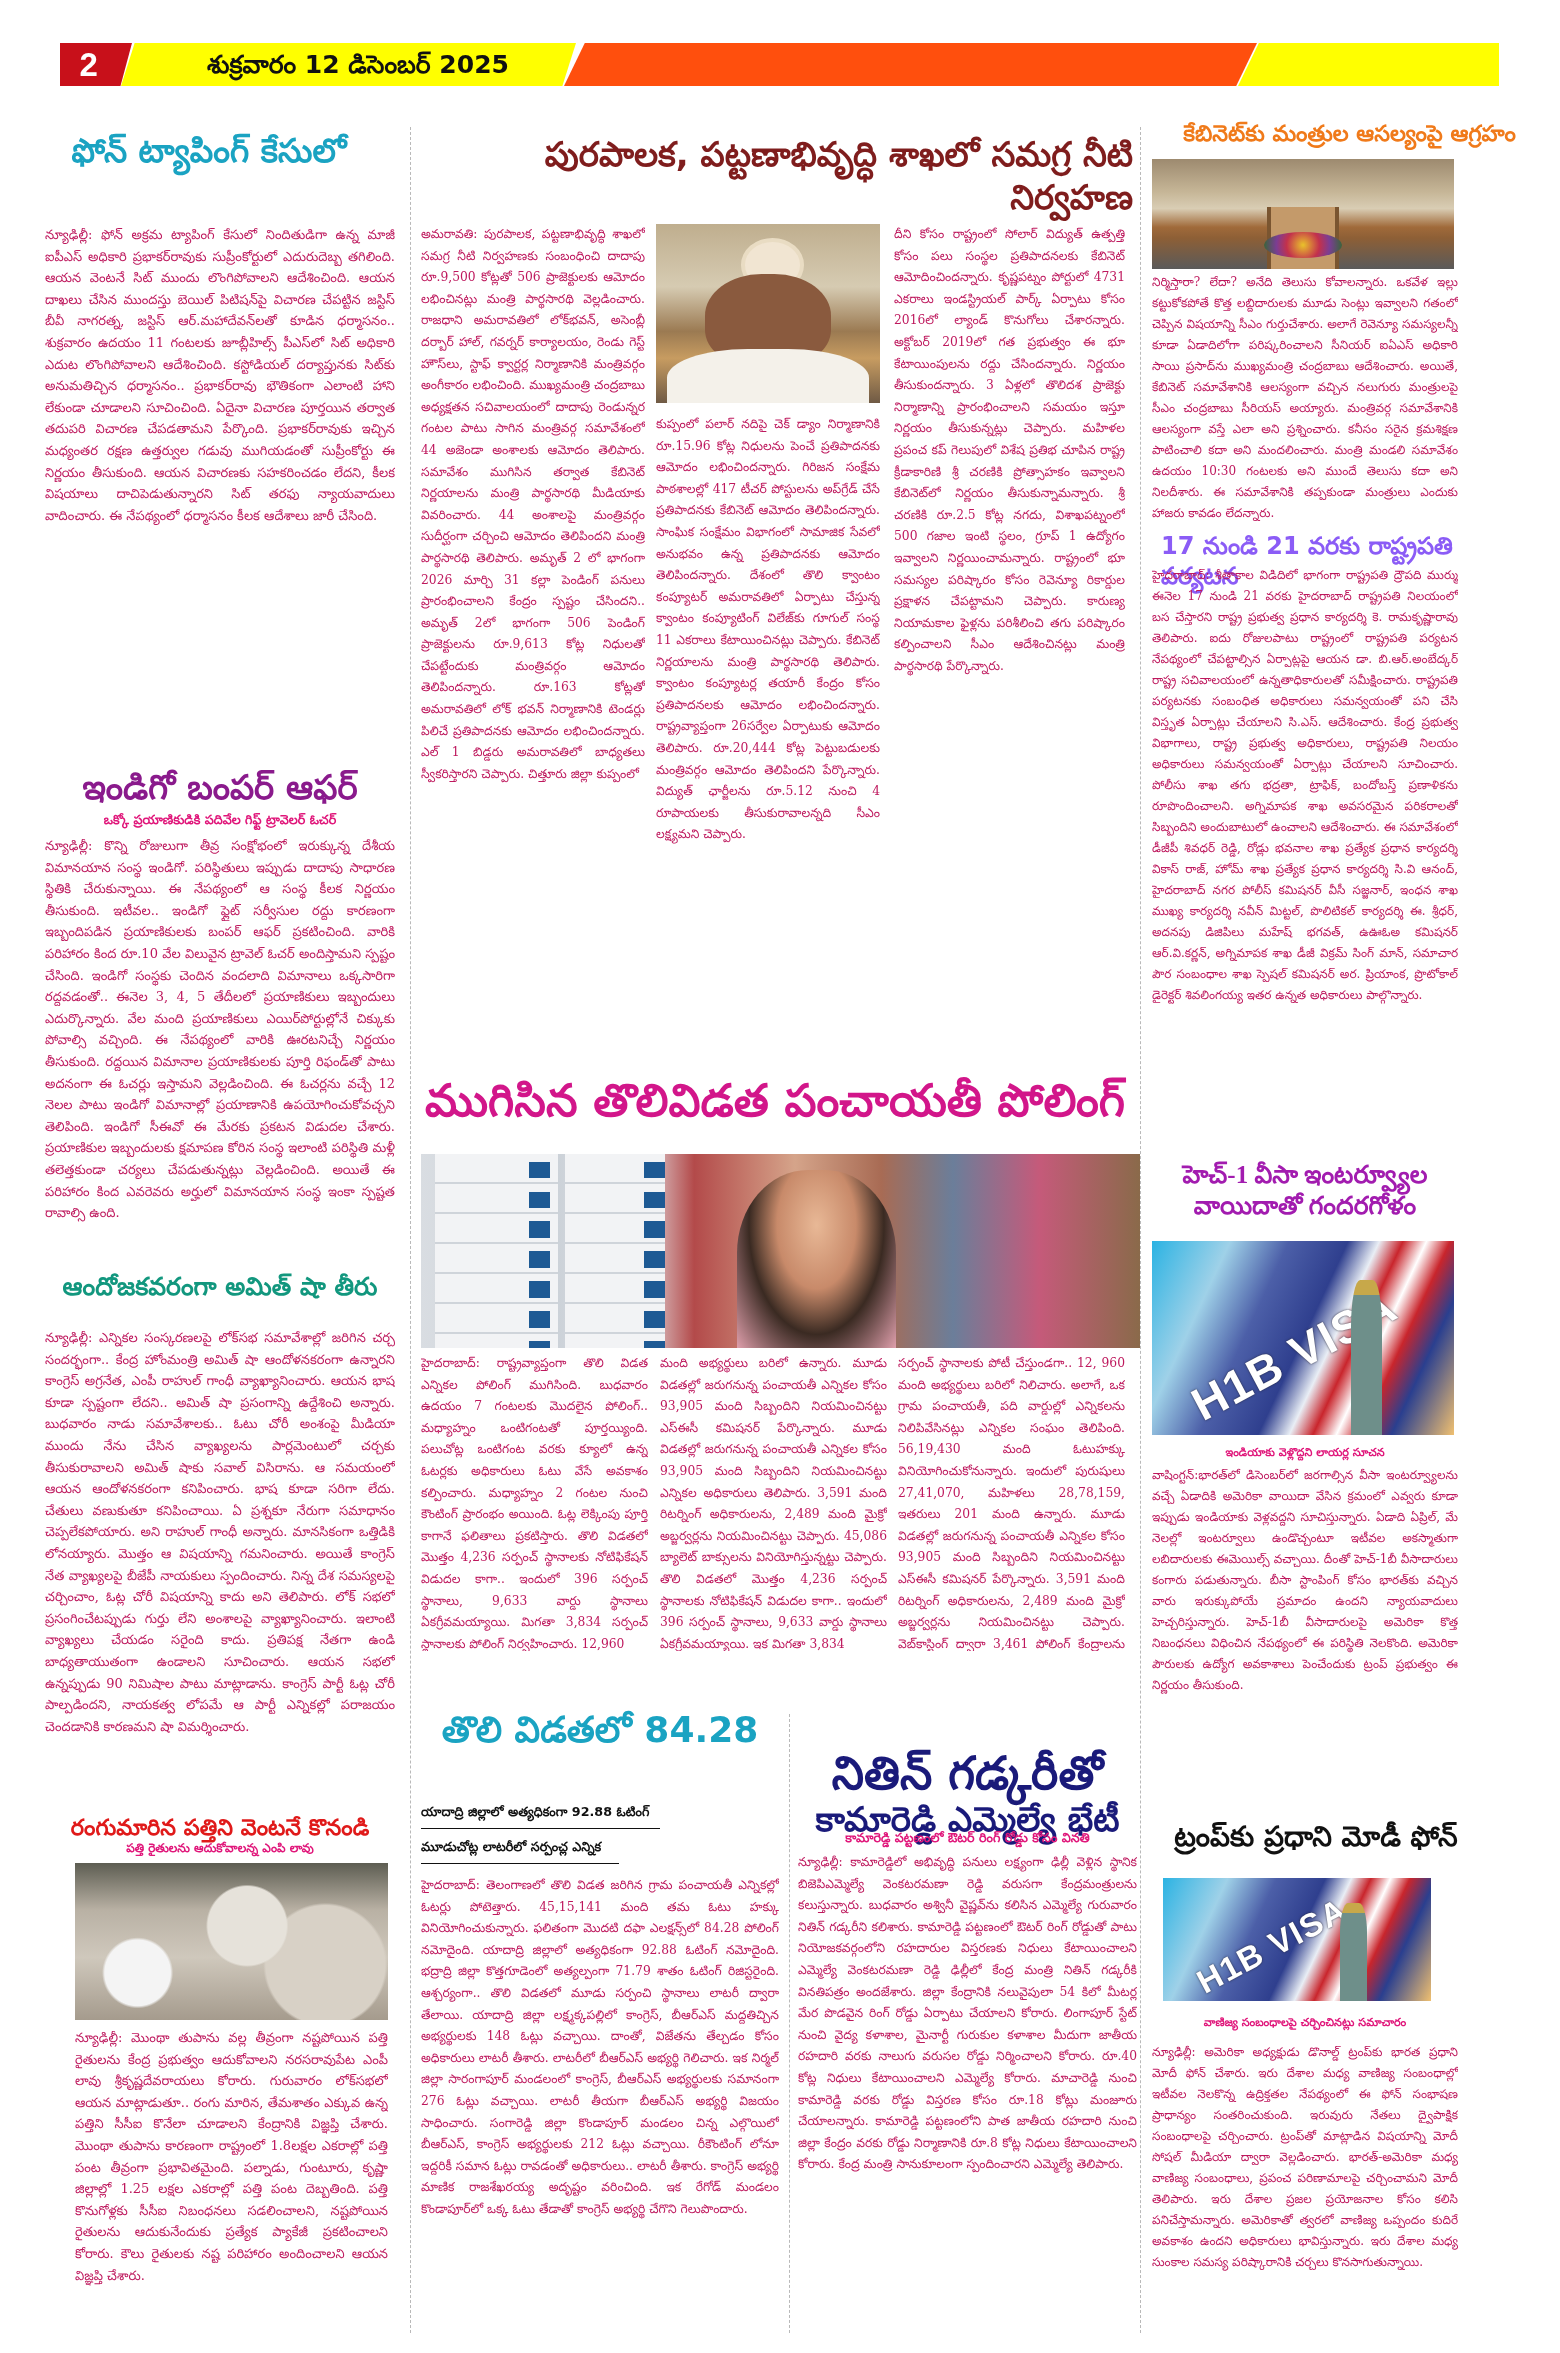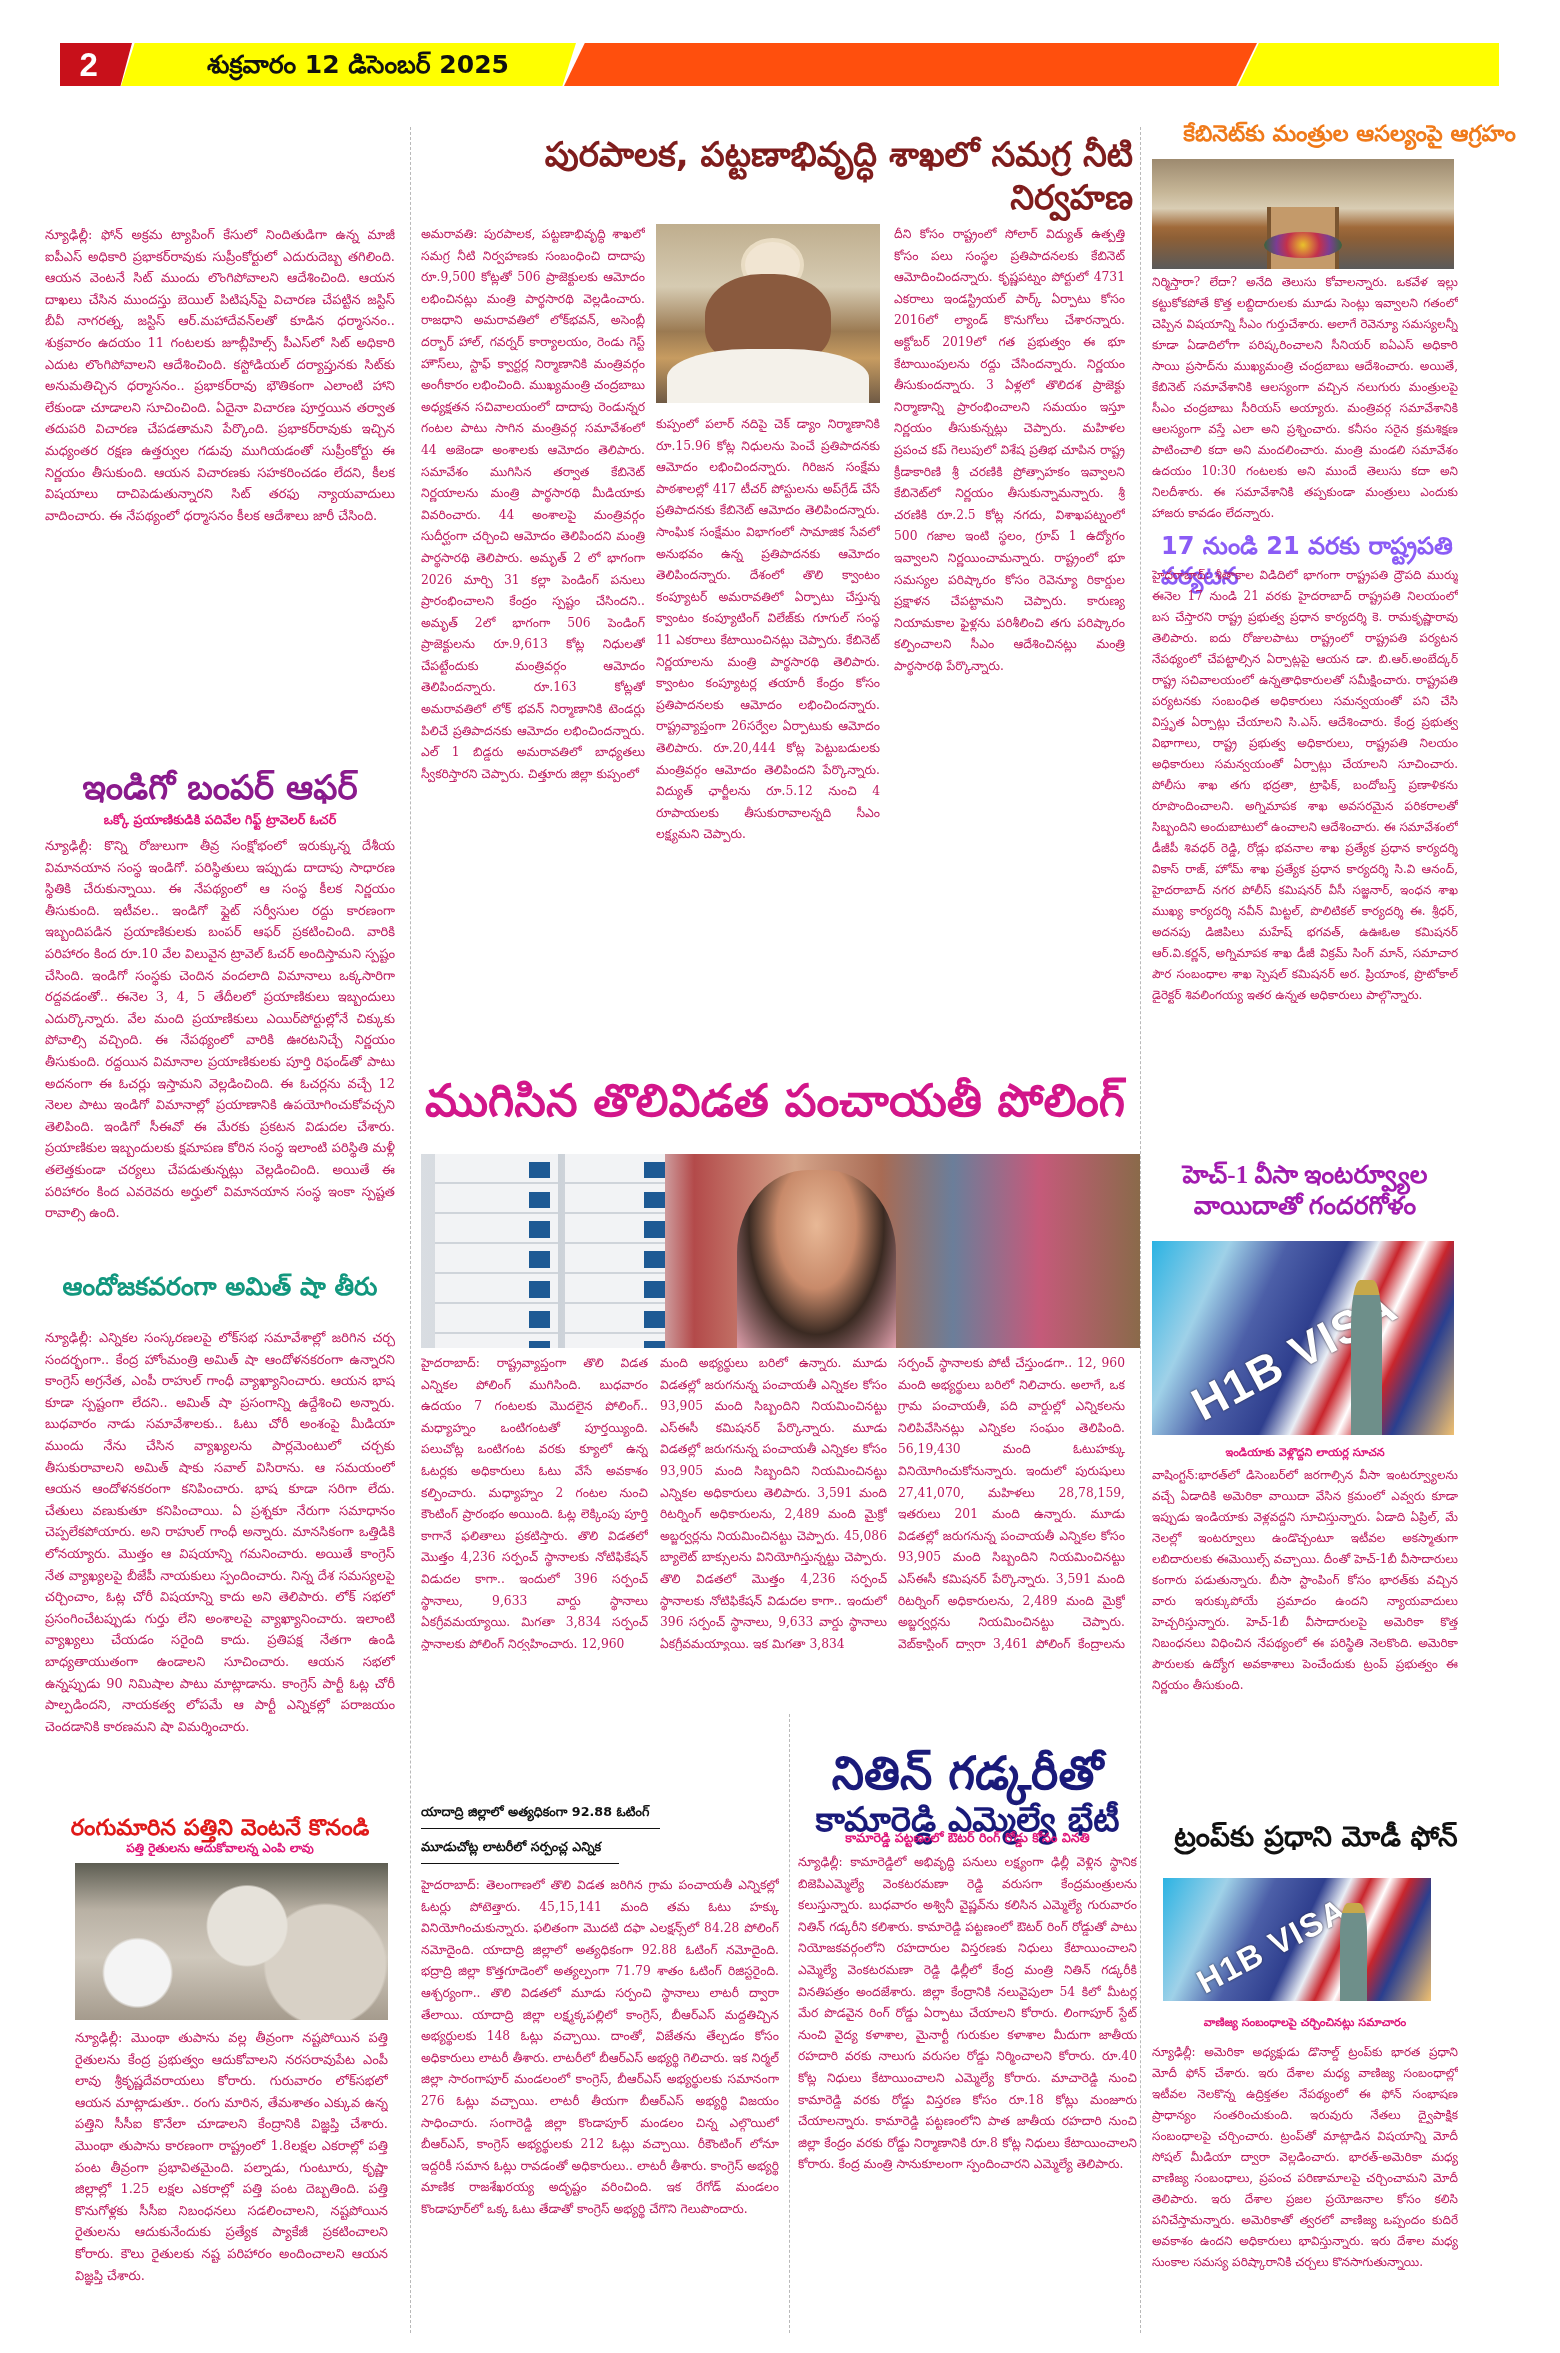--- a/index.html
+++ b/index.html
@@ -46,20 +46,21 @@
   <div class="mh-orange"></div>
   <div class="mh-yellow2"></div>
 </div>
 
 <div class="vrule" style="left:410px; top:127px; height:2206px;"></div>
 <div class="vrule" style="left:1140px; top:127px; height:2206px;"></div>
 <div class="vrule" style="left:789px; top:1714px; height:619px;"></div>
 
 <article>
   <div class="headline" style="left:30px; top:130px; width:358px; font-size:33px; color:#1aa3c2;">
+    <div>ఫోన్ ట్యాపింగ్ కేసులో</div>
   </div>
   <div class="body-text" style="left:45px; top:224px; width:350px; height:529px;">న్యూఢిల్లీ: ఫోన్ అక్రమ ట్యాపింగ్ కేసులో నిందితుడిగా ఉన్న మాజీ ఐపీఎస్ అధికారి ప్రభాకర్‌రావుకు సుప్రీంకోర్టులో ఎదురుదెబ్బ తగిలింది. ఆయన వెంటనే సిట్ ముందు లొంగిపోవాలని ఆదేశించింది. ఆయన దాఖలు చేసిన ముందస్తు బెయిల్ పిటిషన్‌పై విచారణ చేపట్టిన జస్టిస్ బీవీ నాగరత్న, జస్టిస్ ఆర్.మహాదేవన్‌లతో కూడిన ధర్మాసనం.. శుక్రవారం ఉదయం 11 గంటలకు జూబ్లీహిల్స్ పీఎస్‌లో సిట్ అధికారి ఎదుట లొంగిపోవాలని ఆదేశించింది. కస్టోడియల్ దర్యాప్తునకు సిట్‌కు అనుమతిచ్చిన ధర్మాసనం.. ప్రభాకర్‌రావు భౌతికంగా ఎలాంటి హాని లేకుండా చూడాలని సూచించింది. ఏదైనా విచారణ పూర్తయిన తర్వాత తదుపరి విచారణ చేపడతామని పేర్కొంది. ప్రభాకర్‌రావుకు ఇచ్చిన మధ్యంతర రక్షణ ఉత్తర్వుల గడువు ముగియడంతో సుప్రీంకోర్టు ఈ నిర్ణయం తీసుకుంది. ఆయన విచారణకు సహకరించడం లేదని, కీలక విషయాలు దాచిపెడుతున్నారని సిట్ తరఫు న్యాయవాదులు వాదించారు. ఈ నేపథ్యంలో ధర్మాసనం కీలక ఆదేశాలు జారీ చేసింది.</div>
 </article>
 
 <article>
   <div class="headline" style="left:45px; top:766px; width:350px; font-size:34px; color:#8a1a8c;">ఇండిగో బంపర్ ఆఫర్</div>
   <div class="sub" style="left:45px; top:812px; width:350px; font-size:12.7px; color:#e0167a;">ఒక్కో ప్రయాణికుడికి పదివేల గిఫ్ట్ ట్రావెలర్ ఓచర్</div>
   <div class="body-text" style="left:45px; top:835px; width:350px; height:417px;">న్యూఢిల్లీ: కొన్ని రోజులుగా తీవ్ర సంక్షోభంలో ఇరుక్కున్న దేశీయ విమానయాన సంస్థ ఇండిగో. పరిస్థితులు ఇప్పుడు దాదాపు సాధారణ స్థితికి చేరుకున్నాయి. ఈ నేపథ్యంలో ఆ సంస్థ కీలక నిర్ణయం తీసుకుంది. ఇటీవల.. ఇండిగో ఫ్లైట్ సర్వీసుల రద్దు కారణంగా ఇబ్బందిపడిన ప్రయాణికులకు బంపర్ ఆఫర్ ప్రకటించింది. వారికి పరిహారం కింద రూ.10 వేల విలువైన ట్రావెల్ ఓచర్ అందిస్తామని స్పష్టం చేసింది. ఇండిగో సంస్థకు చెందిన వందలాది విమానాలు ఒక్కసారిగా రద్దవడంతో.. ఈనెల 3, 4, 5 తేదీలలో ప్రయాణికులు ఇబ్బందులు ఎదుర్కొన్నారు. వేల మంది ప్రయాణికులు ఎయిర్‌పోర్టుల్లోనే చిక్కుకు పోవాల్సి వచ్చింది. ఈ నేపథ్యంలో వారికి ఊరటనిచ్చే నిర్ణయం తీసుకుంది. రద్దయిన విమానాల ప్రయాణికులకు పూర్తి రిఫండ్‌తో పాటు అదనంగా ఈ ఓచర్లు ఇస్తామని వెల్లడించింది. ఈ ఓచర్లను వచ్చే 12 నెలల పాటు ఇండిగో విమానాల్లో ప్రయాణానికి ఉపయోగించుకోవచ్చని తెలిపింది. ఇండిగో సీఈవో ఈ మేరకు ప్రకటన విడుదల చేశారు. ప్రయాణికుల ఇబ్బందులకు క్షమాపణ కోరిన సంస్థ ఇలాంటి పరిస్థితి మళ్లీ తలెత్తకుండా చర్యలు చేపడుతున్నట్లు వెల్లడించింది. అయితే ఈ పరిహారం కింద ఎవరెవరు అర్హులో విమానయాన సంస్థ ఇంకా స్పష్టత రావాల్సి ఉంది.</div>
 </article>
 
@@ -96,20 +97,21 @@
       <div class="btns" style="left:31%;"></div>
     <div class="girl"></div>
   </div>
   <div class="body-text" style="left:421px; top:1353px; width:227px; height:298px; font-size:12.3px;">హైదరాబాద్: రాష్ట్రవ్యాప్తంగా తొలి విడత ఎన్నికల పోలింగ్ ముగిసింది. బుధవారం ఉదయం 7 గంటలకు మొదలైన పోలింగ్.. మధ్యాహ్నం ఒంటిగంటతో పూర్తయ్యింది. పలుచోట్ల ఒంటిగంట వరకు క్యూలో ఉన్న ఓటర్లకు అధికారులు ఓటు వేసే అవకాశం కల్పించారు. మధ్యాహ్నం 2 గంటల నుంచి కౌంటింగ్ ప్రారంభం అయింది. ఓట్ల లెక్కింపు పూర్తి కాగానే ఫలితాలు ప్రకటిస్తారు. తొలి విడతలో మొత్తం 4,236 సర్పంచ్ స్థానాలకు నోటిఫికేషన్ విడుదల కాగా.. ఇందులో 396 సర్పంచ్ స్థానాలు, 9,633 వార్డు స్థానాలు ఏకగ్రీవమయ్యాయి. మిగతా 3,834 సర్పంచ్ స్థానాలకు పోలింగ్ నిర్వహించారు. 12,960</div>
   <div class="body-text" style="left:660px; top:1353px; width:227px; height:298px; font-size:12.3px;">మంది అభ్యర్థులు బరిలో ఉన్నారు. మూడు విడతల్లో జరుగనున్న పంచాయతీ ఎన్నికల కోసం 93,905 మంది సిబ్బందిని నియమించినట్టు ఎస్ఈసీ కమిషనర్ పేర్కొన్నారు. మూడు విడతల్లో జరుగనున్న పంచాయతీ ఎన్నికల కోసం 93,905 మంది సిబ్బందిని నియమించినట్టు ఎన్నికల అధికారులు తెలిపారు. 3,591 మంది రిటర్నింగ్ అధికారులను, 2,489 మంది మైక్రో అబ్జర్వర్లను నియమించినట్టు చెప్పారు. 45,086 బ్యాలెట్ బాక్సులను వినియోగిస్తున్నట్టు చెప్పారు. తొలి విడతలో మొత్తం 4,236 సర్పంచ్ స్థానాలకు నోటిఫికేషన్ విడుదల కాగా.. ఇందులో 396 సర్పంచ్ స్థానాలు, 9,633 వార్డు స్థానాలు ఏకగ్రీవమయ్యాయి. ఇక మిగతా 3,834</div>
   <div class="body-text" style="left:898px; top:1353px; width:227px; height:298px; font-size:12.3px;">సర్పంచ్ స్థానాలకు పోటీ చేస్తుండగా.. 12, 960 మంది అభ్యర్థులు బరిలో నిలిచారు. అలాగే, ఒక గ్రామ పంచాయతీ, పది వార్డుల్లో ఎన్నికలను నిలిపివేసినట్లు ఎన్నికల సంఘం తెలిపింది. 56,19,430 మంది ఓటుహక్కు వినియోగించుకోనున్నారు. ఇందులో పురుషులు 27,41,070, మహిళలు 28,78,159, ఇతరులు 201 మంది ఉన్నారు. మూడు విడతల్లో జరుగనున్న పంచాయతీ ఎన్నికల కోసం 93,905 మంది సిబ్బందిని నియమించినట్టు ఎస్ఈసీ కమిషనర్ పేర్కొన్నారు. 3,591 మంది రిటర్నింగ్ అధికారులను, 2,489 మంది మైక్రో అబ్జర్వర్లను నియమించినట్టు చెప్పారు. వెబ్‌కాస్టింగ్ ద్వారా 3,461 పోలింగ్ కేంద్రాలను పరిశీలించనున్నట్లు చెప్పారు. 45,086 బ్యాలెట్ బాక్సులను వినియోగించిట్టు చెప్పారు.</div>
 </article>
 
 <article>
   <div class="headline" style="left:421px; top:1707px; width:358px; font-size:36px; color:#1aa3c2;">
+    <div>తొలి విడతలో 84.28</div>
   </div>
   <div style="position:absolute; left:421px; top:1804px; width:239px; font-size:12.7px; font-weight:bold; border-bottom:1.5px solid #111; padding-bottom:6px;">యాదాద్రి జిల్లాలో అత్యధికంగా 92.88 ఓటింగ్</div>
   <div style="position:absolute; left:421px; top:1839px; width:198px; font-size:12.7px; font-weight:bold; border-bottom:1.5px solid #111; padding-bottom:6px;">మూడుచోట్ల లాటరీలో సర్పంచ్ల ఎన్నిక</div>
   <div class="body-text" style="left:421px; top:1875px; width:358px; height:447px; font-size:12.3px;">హైదరాబాద్: తెలంగాణలో తొలి విడత జరిగిన గ్రామ పంచాయతీ ఎన్నికల్లో ఓటర్లు పోటెత్తారు. 45,15,141 మంది తమ ఓటు హక్కు వినియోగించుకున్నారు. ఫలితంగా మొదటి దఫా ఎలక్షన్స్‌లో 84.28 పోలింగ్ నమోదైంది. యాదాద్రి జిల్లాలో అత్యధికంగా 92.88 ఓటింగ్ నమోదైంది. భద్రాద్రి జిల్లా కొత్తగూడెంలో అత్యల్పంగా 71.79 శాతం ఓటింగ్ రిజిస్టరైంది. ఆశ్చర్యంగా.. తొలి విడతలో మూడు సర్పంచి స్థానాలు లాటరీ ద్వారా తేలాయి. యాదాద్రి జిల్లా లక్ష్మక్కపల్లిలో కాంగ్రెస్, బీఆర్ఎస్ మద్దతిచ్చిన అభ్యర్థులకు 148 ఓట్లు వచ్చాయి. దాంతో, విజేతను తేల్చడం కోసం అధికారులు లాటరీ తీశారు. లాటరీలో బీఆర్ఎస్ అభ్యర్థి గెలిచారు. ఇక నిర్మల్ జిల్లా సారంగాపూర్ మండలంలో కాంగ్రెస్, బీఆర్ఎస్ అభ్యర్థులకు సమానంగా 276 ఓట్లు వచ్చాయి. లాటరీ తీయగా బీఆర్ఎస్ అభ్యర్థి విజయం సాధించారు. సంగారెడ్డి జిల్లా కొండాపూర్ మండలం చిన్న ఎల్గొయిలో బీఆర్ఎస్, కాంగ్రెస్ అభ్యర్థులకు 212 ఓట్లు వచ్చాయి. రీకౌంటింగ్ లోనూ ఇద్దరికీ సమాన ఓట్లు రావడంతో అధికారులు.. లాటరీ తీశారు. కాంగ్రెస్ అభ్యర్థి మాణిక రాజశేఖరయ్య అదృష్టం వరించింది. ఇక రేగోడ్ మండలం కొండాపూర్‌లో ఒక్క ఓటు తేడాతో కాంగ్రెస్ అభ్యర్థి చేగొని గెలుపొందారు.</div>
 </article>
 
 <article>
   <div class="headline" style="left:798px; top:1747px; width:339px; color:#1a1a7a; line-height:1.15;">
     <div style="font-size:46px;">నితిన్ గడ్కరీతో</div>
     <div style="font-size:34px;">కామారెడ్డి ఎమ్మెల్యే భేటీ</div>

